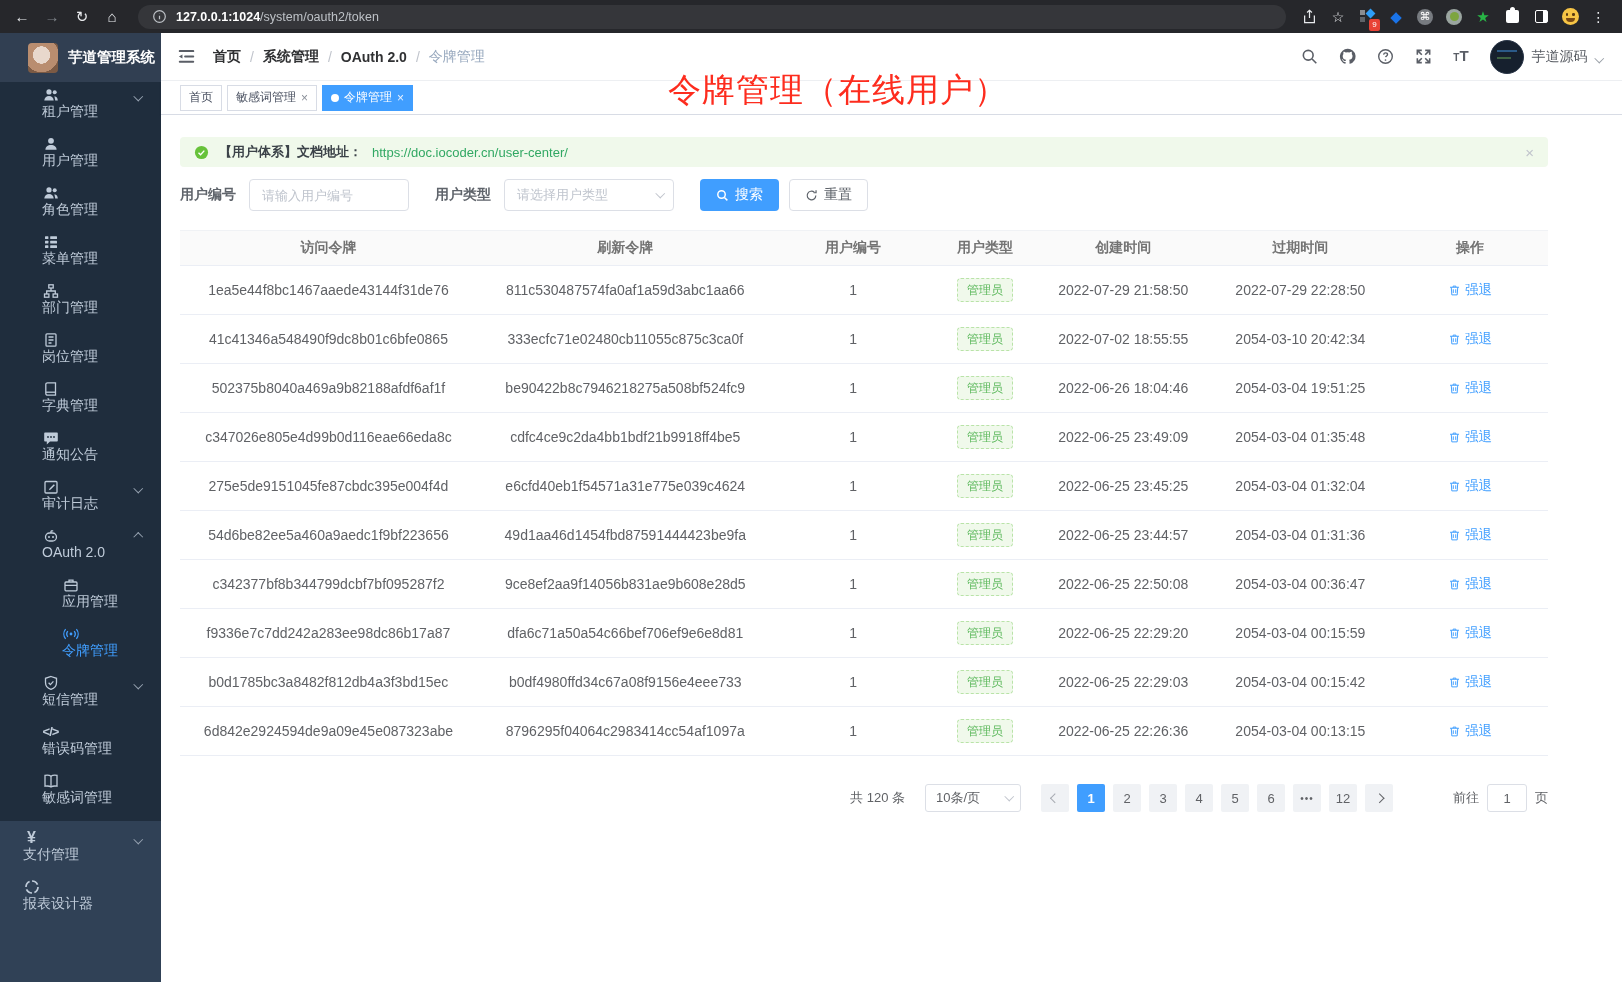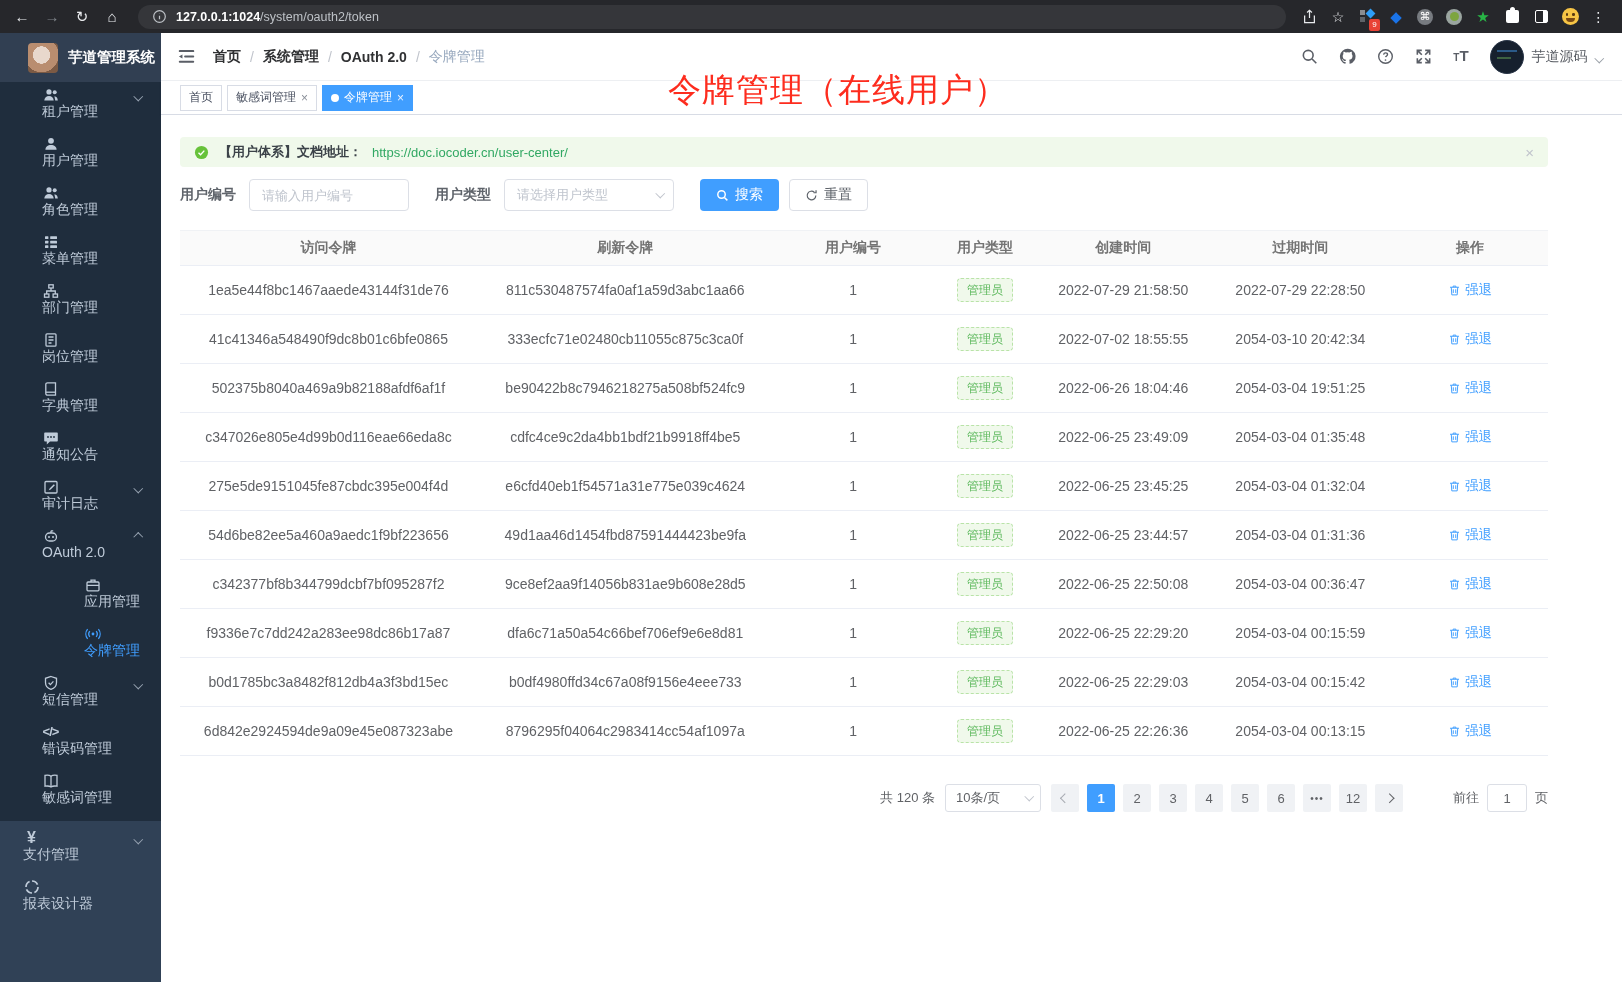--- a/index.html
+++ b/index.html
@@ -40,21 +40,21 @@
   .sidebar { width:161px; background:#304156; display:flex; flex-direction:column; flex-shrink:0;border-radius:29px; }
   .logo-row { height:49px; display:flex; align-items:center; padding-left:28px; gap:10px; background:#313f52; }
   .logo-img { width:30px; height:30px; border-radius:4px; background:radial-gradient(circle at 45% 40%, #e8d8cc 0 35%, #b98d6f 36% 70%, #7c5a44 71%); flex-shrink:0; }
   .logo-title { color:#fff; font-size:14.5px; font-weight:bold; white-space:nowrap; }
   .menu { flex:1; display:flex; flex-direction:column; }
   .menu-sub { background:#1f2d3d; padding-top:4px; }
   .menu-root { background:#304156; padding-top:8px; flex:1; }
   .menu-item { height:49px; display:flex; align-items:flex-start; color:#bfcbd9; font-size:14px; cursor:pointer; position:relative;flex-direction:column; }
   .menu-item.lvl1 { padding-left:23px; }
   .menu-item.lvl2 { padding-left:42px; }
-  .menu-item.lvl3 { padding-left:84px; }
+  .menu-item.lvl3 { padding-left:62px; }
   .menu-item.active { color:#409eff; }
   .mi-icon { width:17px; height:17px; margin-right:13px; display:flex; align-items:center; justify-content:center; flex-shrink:0; }
   .mi-icon svg { width:16px; height:16px; }
   .ticon { font-size:13px; font-weight:bold; letter-spacing:-1px; }
   .ticon.yen { font-size:16px; letter-spacing:0; }
   .mi-arrow { position:absolute; right:20px; color:#97a3b1; }
   .chev { display:inline-block; width:6.5px; height:6.5px; border-right:1.3px solid currentColor; border-bottom:1.3px solid currentColor; }
   .chev.down { transform:rotate(45deg); }
   .chev.up { transform:rotate(-135deg); }
   .chev.left { transform:rotate(135deg); }
@@ -117,21 +117,21 @@
   .th { height:34px; display:flex; align-items:center; justify-content:center; font-weight:bold; color:#737373; }
   .td { height:48px; display:flex; align-items:center; justify-content:center; color:#606266; }
   .tbody .tr { border-bottom:1px solid #ebeef5; }
   .c1 { width:21.7%; } .c2 { width:21.7%; } .c3 { width:11.6%; } .c4 { width:7.7%; }
   .c5 { width:12.5%; } .c6 { width:13.4%; } .c7 { width:11.4%; }
   .role-tag { display:inline-block; padding:5px 9px; font-size:12px; color:#5cb85c; background:#f0f9eb; border:1px dashed #b9e3a8; border-radius:4px; line-height:1; }
   .kick-link { color:#409eff; display:inline-flex; align-items:center; gap:4px; font-size:13.5px; cursor:pointer; text-decoration:none; }
   .kick-link svg { width:13px; height:13px; }
 
   
-  .pager-row { margin-top:28px; display:flex; align-items:center; justify-content:flex-end; gap:10px; font-size:13px; color:#606266; }
+  .pager-row { margin-top:28px; display:flex; align-items:center; justify-content:flex-end; gap:20px; font-size:13px; color:#606266; }
   .pg-total { white-space:nowrap; }
   .pg-size { width:96px; height:28px; border:1px solid #dcdfe6; border-radius:3px; display:flex; align-items:center; justify-content:space-between; padding:0 8px 0 10px; color:#606266; cursor:pointer; }
   .pg-size .chev { color:#c0c4cc; margin-top:-3px; }
   .pager { display:flex; align-items:center; gap:8px; }
   .pg-btn { min-width:28px; height:28px; border-radius:2px; background:#f0f2f5; display:flex; align-items:center; justify-content:center; font-size:13px; color:#606266; cursor:pointer; padding:0 4px; }
   .pg-btn.active { background:#409eff; color:#fff; font-weight:bold; }
   .pg-btn.nav { color:#a8abb2; }
   .pg-btn.dots { letter-spacing:1px; font-size:10px; }
   .pg-goto { display:flex; align-items:center; gap:8px; white-space:nowrap;margin-left:40px; }
   .pg-input { width:40px; height:28px; border:1px solid #dcdfe6; border-radius:3px; text-align:center; font-size:13px; color:#606266; outline:none; font-family:inherit; }

